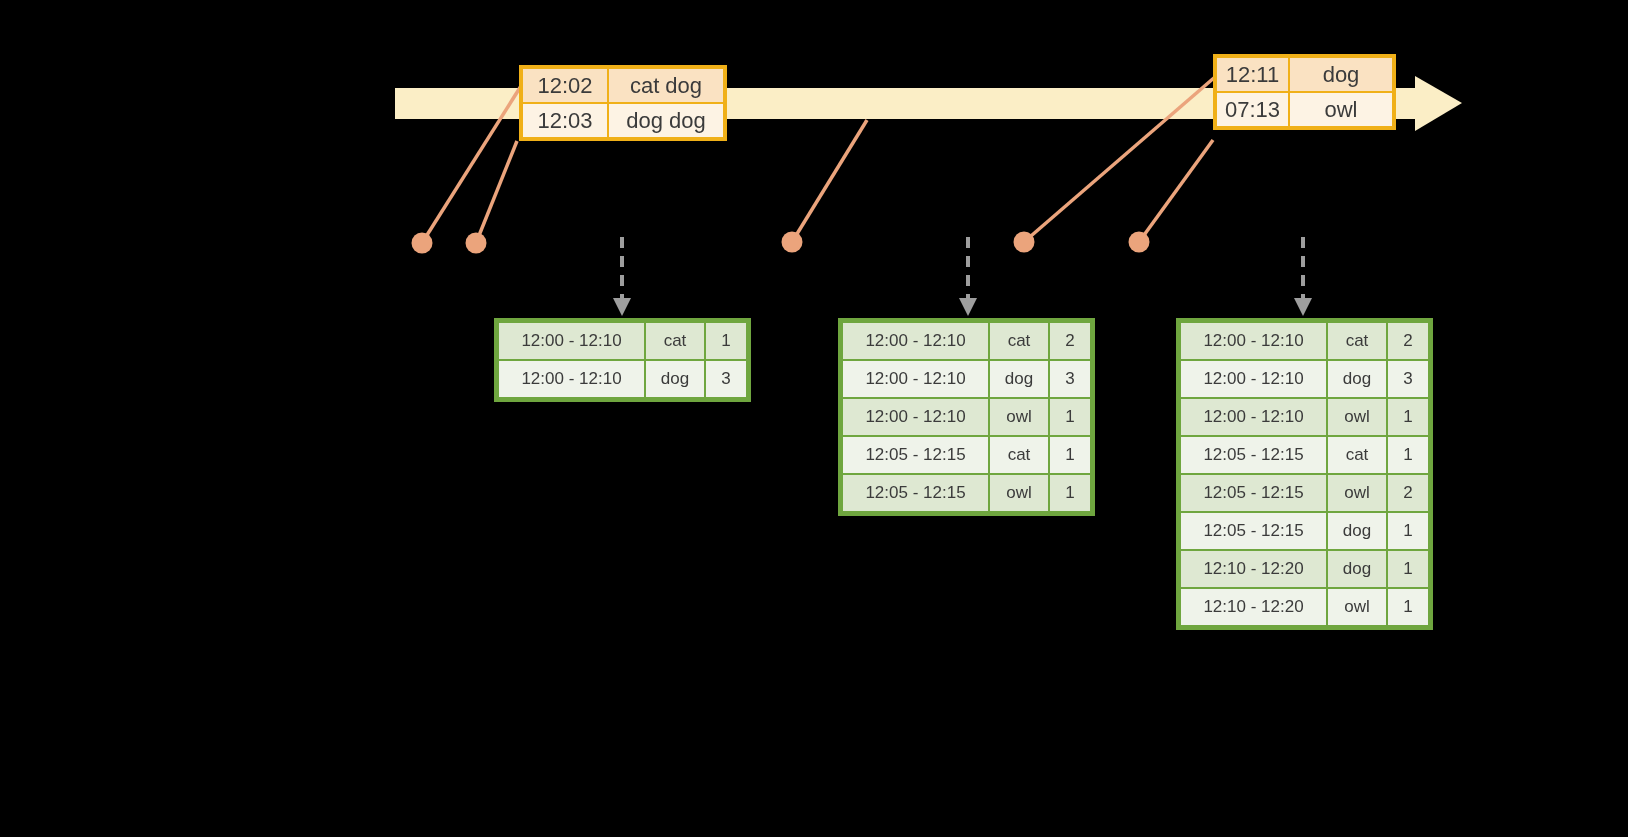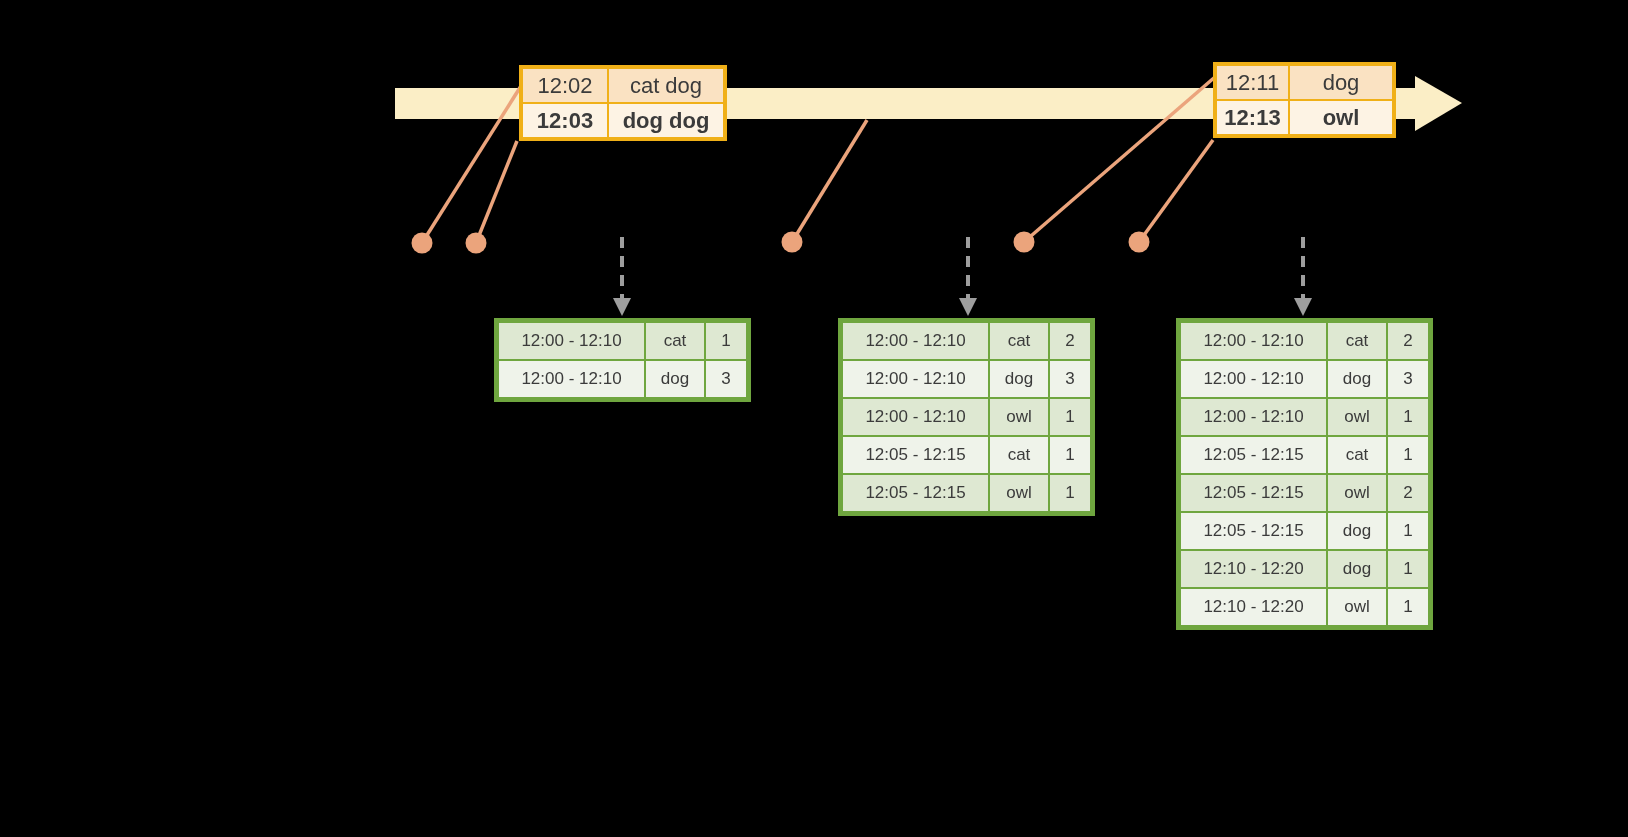--- a/index.html
+++ b/index.html
@@ -30,24 +30,24 @@
     display:grid;gap:2px;
     background:var(--event-border);
     border:4px solid var(--event-border);
     font-size:22px;
   }
   .etable .cell{
     display:flex;align-items:center;justify-content:center;
     height:33px;
   }
   .erow-odd{background:var(--event-row-odd);}
-  .erow-even{background:var(--event-row-even);font-weight:bold;}
+  .erow-even{background:var(--event-row-even);}
   #etable1{left:519px;top:65px;grid-template-columns:84px 114px;}
   #etable2{left:866px;top:84px;grid-template-columns:83px 112px;}
-  #etable3{left:1213px;top:62px;grid-template-columns:71px 102px;}
+  #etable3{left:1213px;top:54px;grid-template-columns:71px 102px;}
 
   
   .rtable{
     position:absolute;z-index:2;
     display:grid;gap:2px;
     background:var(--result-border);
     border:5px solid var(--result-border);
     grid-template-columns:145px 58px 40px;
     font-size:17px;
   }
@@ -107,21 +107,21 @@
     <div class="cell erow-odd">12:02</div>
     <div class="cell erow-odd">cat dog</div>
     <div class="cell erow-even">12:03</div>
     <div class="cell erow-even">dog dog</div>
   </div>
 
 
   <div id="etable3" class="etable">
     <div class="cell erow-odd">12:11</div>
     <div class="cell erow-odd">dog</div>
-    <div class="cell erow-even">12:13</div>
+    <div class="cell erow-even">07:13</div>
     <div class="cell erow-even">owl</div>
   </div>
 
   <div id="rtable1" class="rtable">
     <div class="cell rrow-odd">12:00 - 12:10</div>
     <div class="cell rrow-odd">cat</div>
     <div class="cell rrow-odd">1</div>
     <div class="cell rrow-even">12:00 - 12:10</div>
     <div class="cell rrow-even">dog</div>
     <div class="cell rrow-even">3</div>

